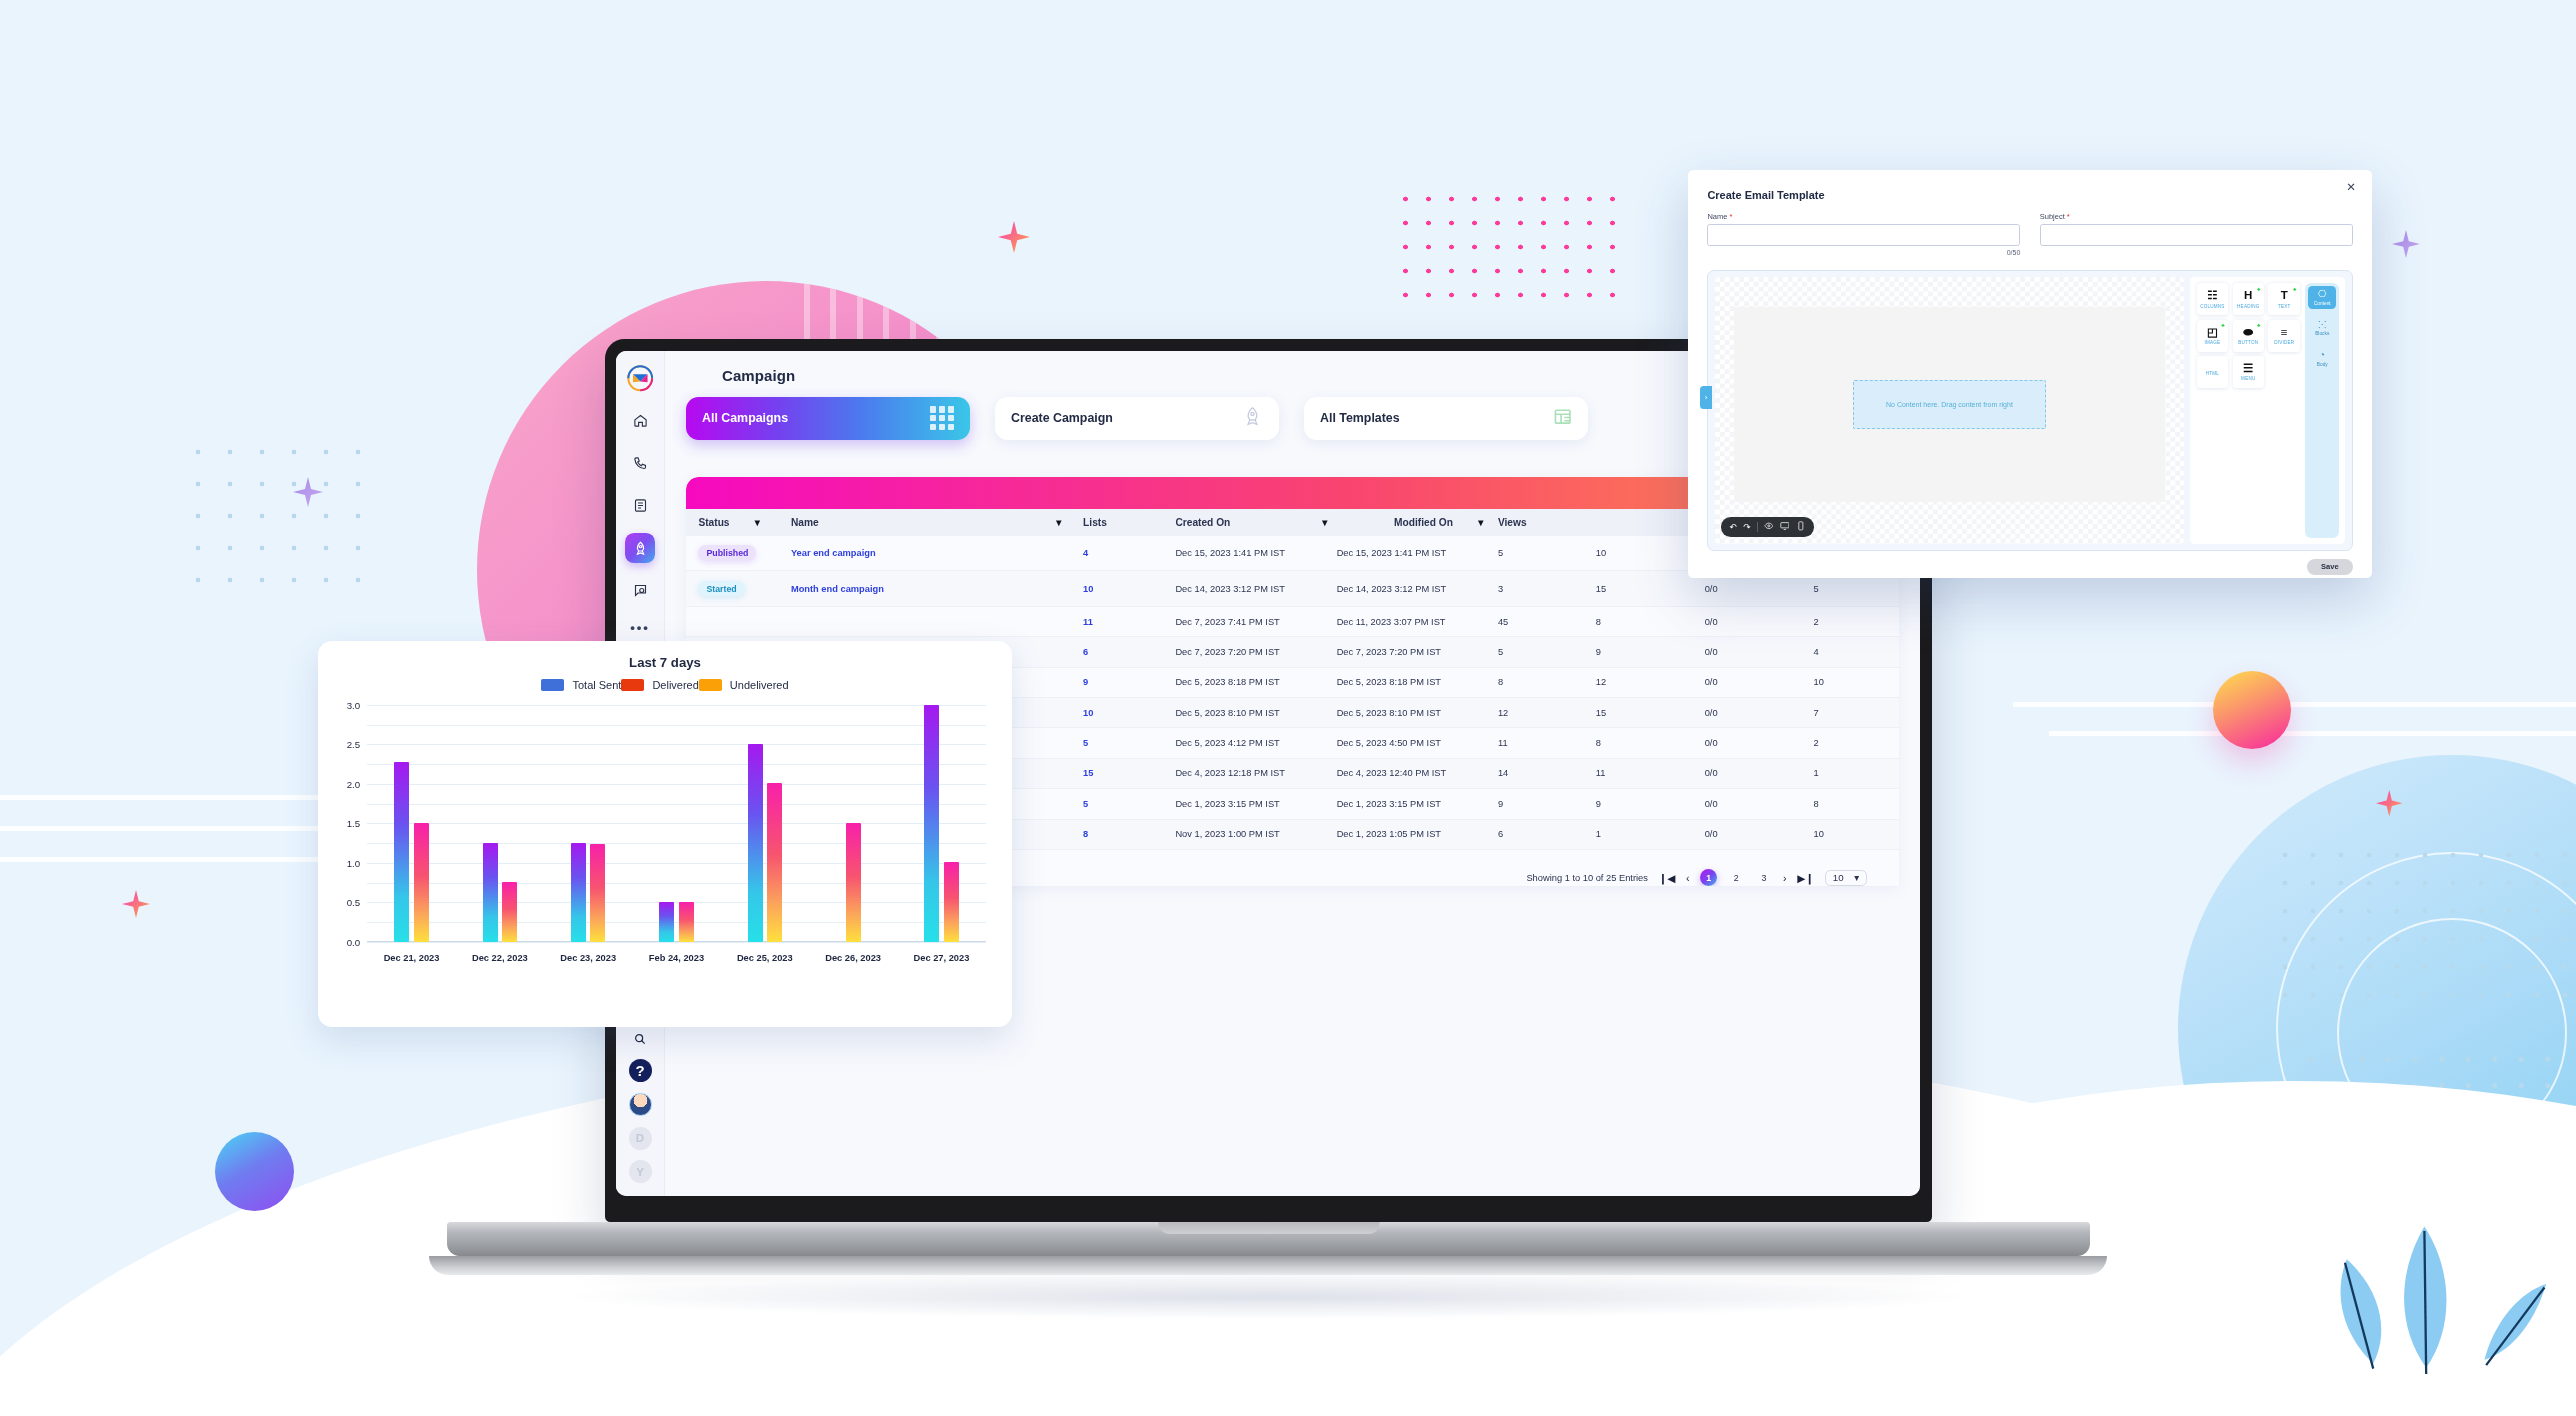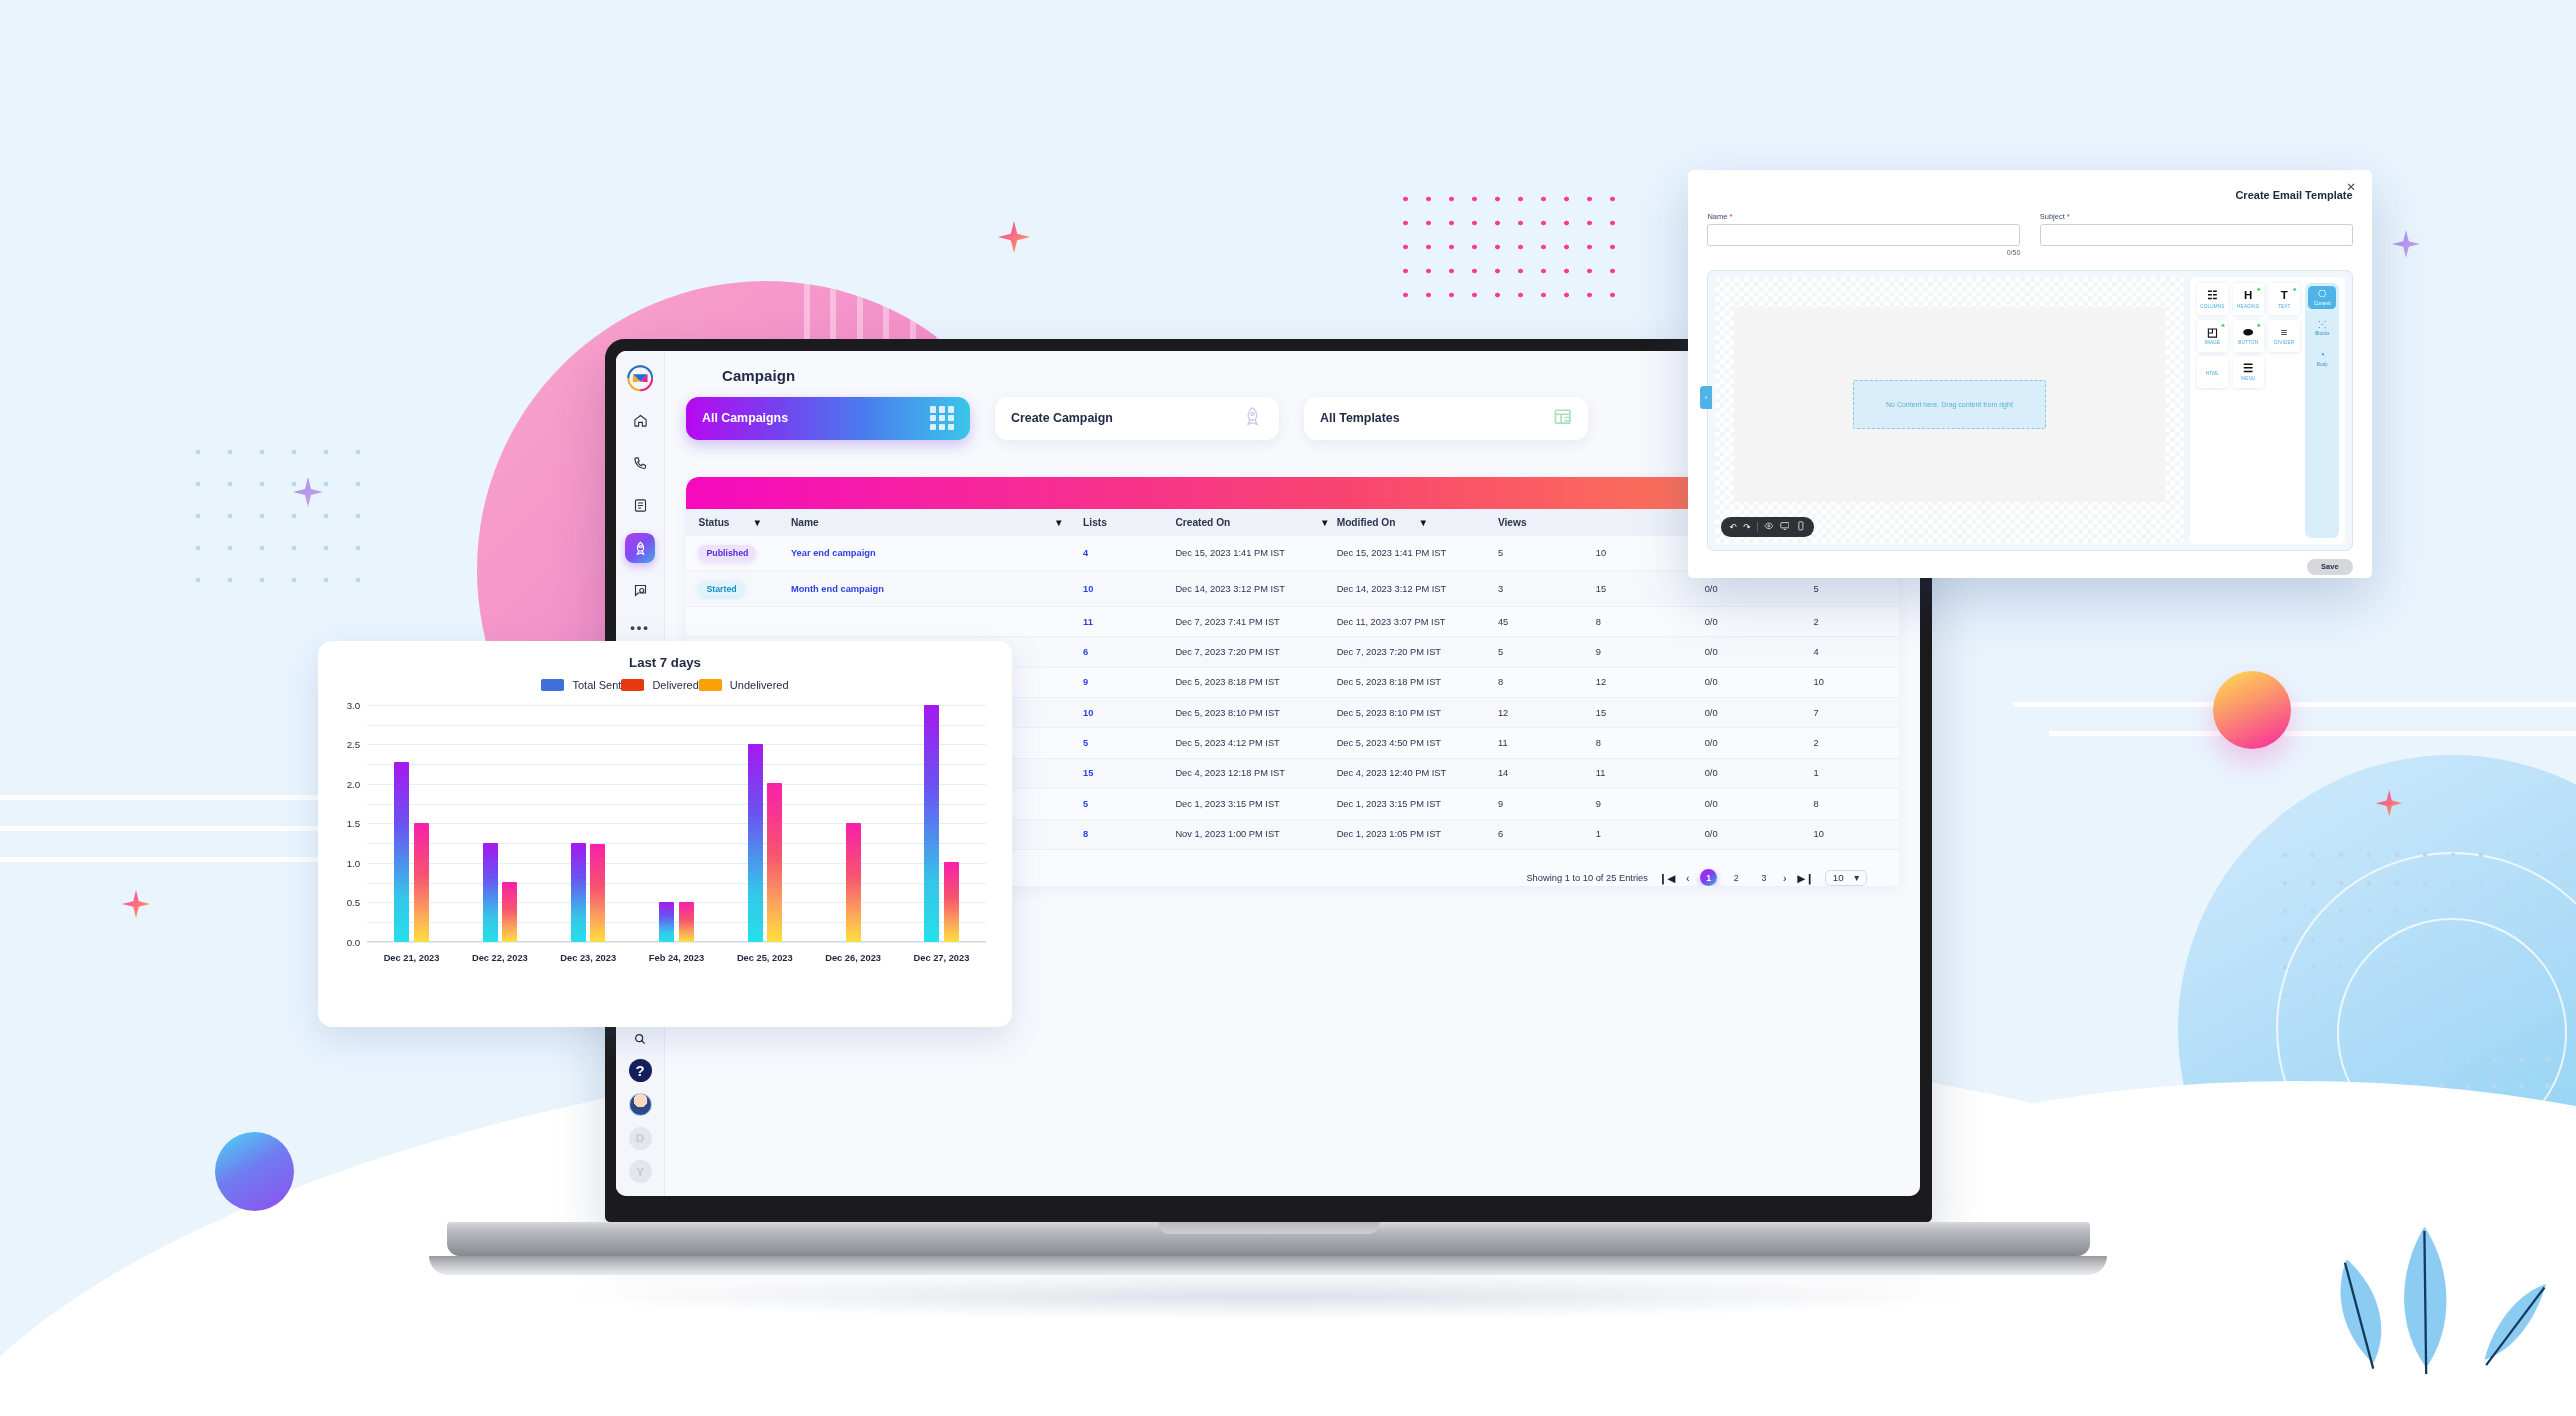--- a/index.html
+++ b/index.html
@@ -253,21 +253,21 @@
   .axis-line { position: absolute; left: 0; right: 0; bottom: 21px; height: 0.9px; background: #cbd9e6; }
 
   
   .modal {
     position: absolute; left: 1688px; top: 170px; width: 684px; height: 408px;
     background: #fff; border-radius: 5.3px;
     box-shadow: 0 21px 53px rgba(40,70,130,.22);
     padding: 14px 19.4px 0 19.4px;
   }
   .modal-close { position: absolute; right: 16px; top: 9.7px; font-size: 11.5px; color: #3b4256; }
-  .modal-title { font-size: 11px; font-weight: 700; color: #222b45; margin: 5.3px 0 10.6px; text-align: right; }
+  .modal-title { font-size: 11px; font-weight: 700; color: #222b45; margin: 5.3px 0 10.6px; }
   .fields { display: flex; gap: 19.4px; }
   .field { flex: 1; }
   .flabel { font-size: 7.5px; color: #404a63; margin-bottom: 3.5px; }
   .req { color: #e03030; }
   .finput {
     width: 100%; height: 22px; border: 0.9px solid #c6cde0; border-radius: 2.6px;
     background: #fff;
   }
   .fcount { text-align: right; font-size: 7px; color: #5c6478; margin-top: 2.6px; }
 
@@ -533,21 +533,21 @@
                     </div>
                 </th>
                 <th class="c-lists"><span>Lists</span></th>
                 <th class="c-created">
                   <div class="th-inner" style="justify-content:space-between;padding-right:7px">
                       <span>Created On</span>
                       <span class="filter-ico">▼</span>
                     </div>
                 </th>
                 <th class="c-modified">
-                  <div class="th-inner" style="justify-content:flex-start;padding-right:12.4px">
+                  <div class="th-inner" style="justify-content:flex-end;padding-right:12.4px">
                       <span>Modified On</span>
                       <span class="filter-ico">▼</span>
                     </div>
                 </th>
                 <th class="c-views"><span>Views</span></th>
                 <th class="c-x1"></th>
                 <th class="c-x2"></th>
                 <th class="c-x3"></th>
               </tr>
             </thead>

